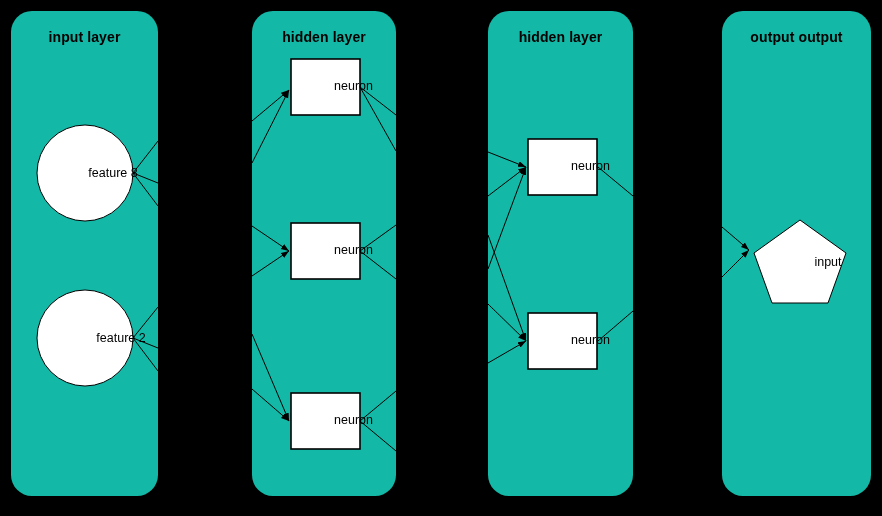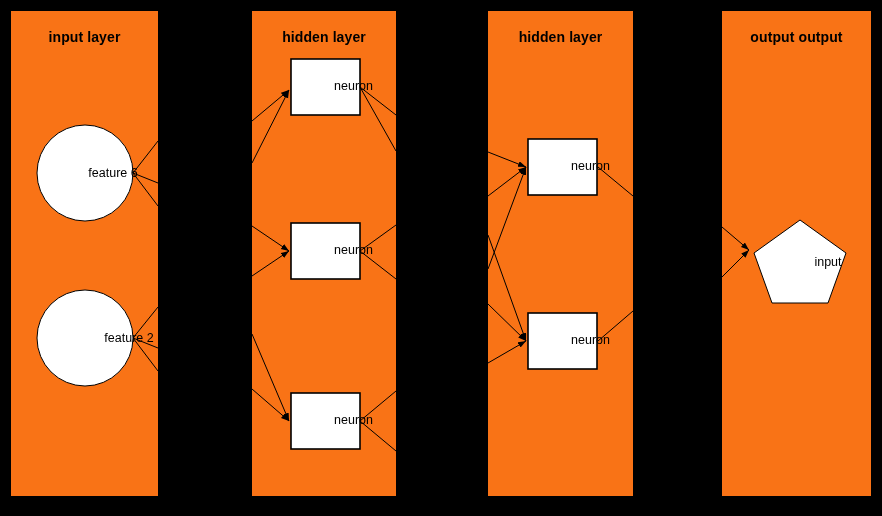--- a/index.html
+++ b/index.html
@@ -11,22 +11,23 @@
   #canvas {
     position: relative;
     width: 882px;
     height: 516px;
     background: #000000;
     overflow: hidden;
     font-family: "Liberation Sans", sans-serif;
   }
   .panel {
     position: absolute;
-    background: #f97316;
+    background: #14b8a6;
     overflow: hidden;
+    border-radius: 21px;
   }
   .panel-title {
     position: absolute;
     left: 0;
     right: 0;
     top: 18px;
     text-align: center;
     font-family: "Liberation Sans", sans-serif;
     font-size: 14px;
     font-weight: bold;
@@ -75,22 +76,22 @@
       <g stroke="#000" stroke-width="1" fill="none">
         <line x1="122" y1="327" x2="147" y2="296"></line>
         <line x1="122" y1="327" x2="147" y2="337"></line>
         <line x1="122" y1="327" x2="147" y2="360"></line>
       </g>
 
       <circle cx="74" cy="162" r="48" fill="#ffffff" stroke="#000000" stroke-width="1"></circle>
 
       <circle cx="74" cy="327" r="48" fill="#ffffff" stroke="#000000" stroke-width="1"></circle>
     </svg>
-    <div class="node-label" style="left:0px; top:155px; width:148px;">feature 6</div>
-    <div class="node-label" style="left:16px; top:320px; width:148px;">feature 2</div>
+    <div class="node-label" style="left:0px; top:155px; width:148px;">feature 8</div>
+    <div class="node-label" style="left:8px; top:320px; width:148px;">feature 2</div>
   </div>
 
   <div class="panel" id="panel-1" style="left:252px; top:11px; width:144px; height:485px;">
     <div class="panel-title">hidden layer</div>
     <svg class="shapes" viewBox="0 0 144 485">
       <defs>
         <marker id="ah2" markerWidth="9" markerHeight="9" refX="8" refY="3" orient="auto" markerUnits="userSpaceOnUse">
           <path d="M0,0 L8,3 L0,6 z" fill="#000"></path>
         </marker>
       </defs>

